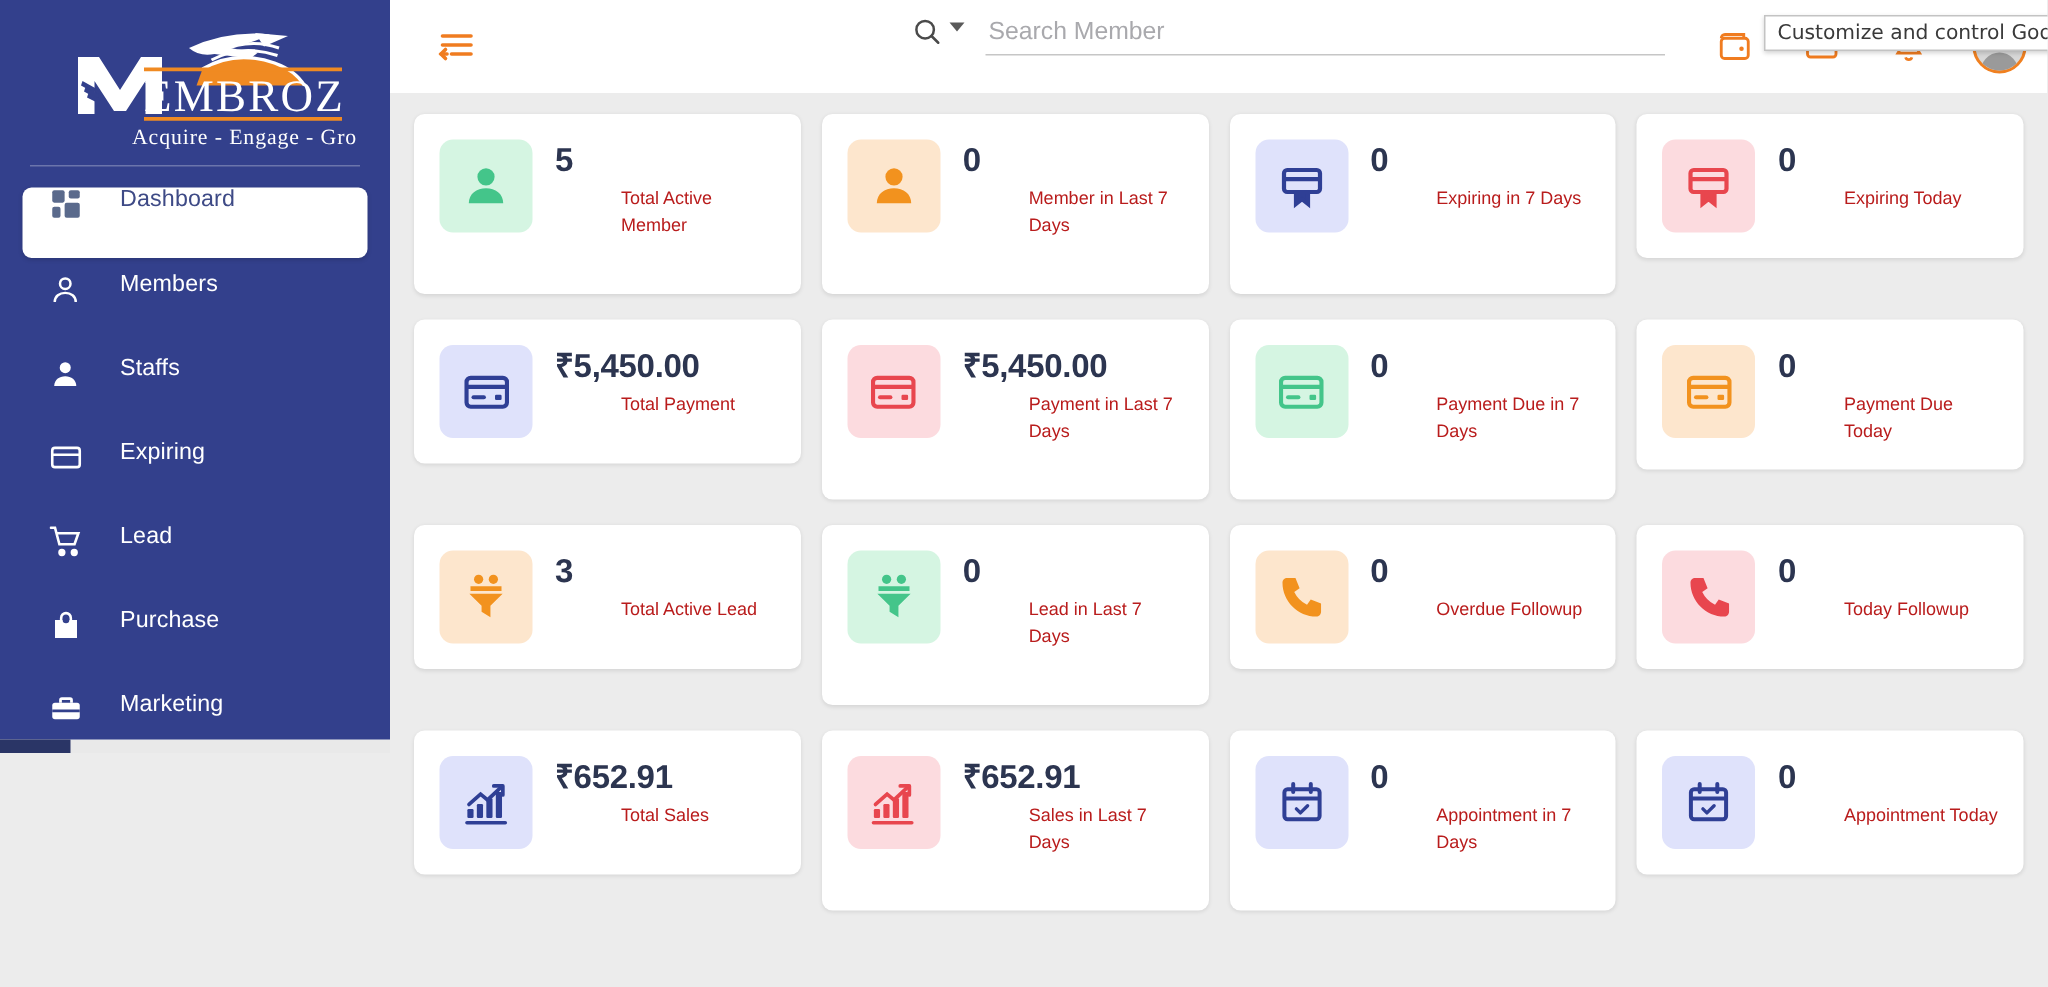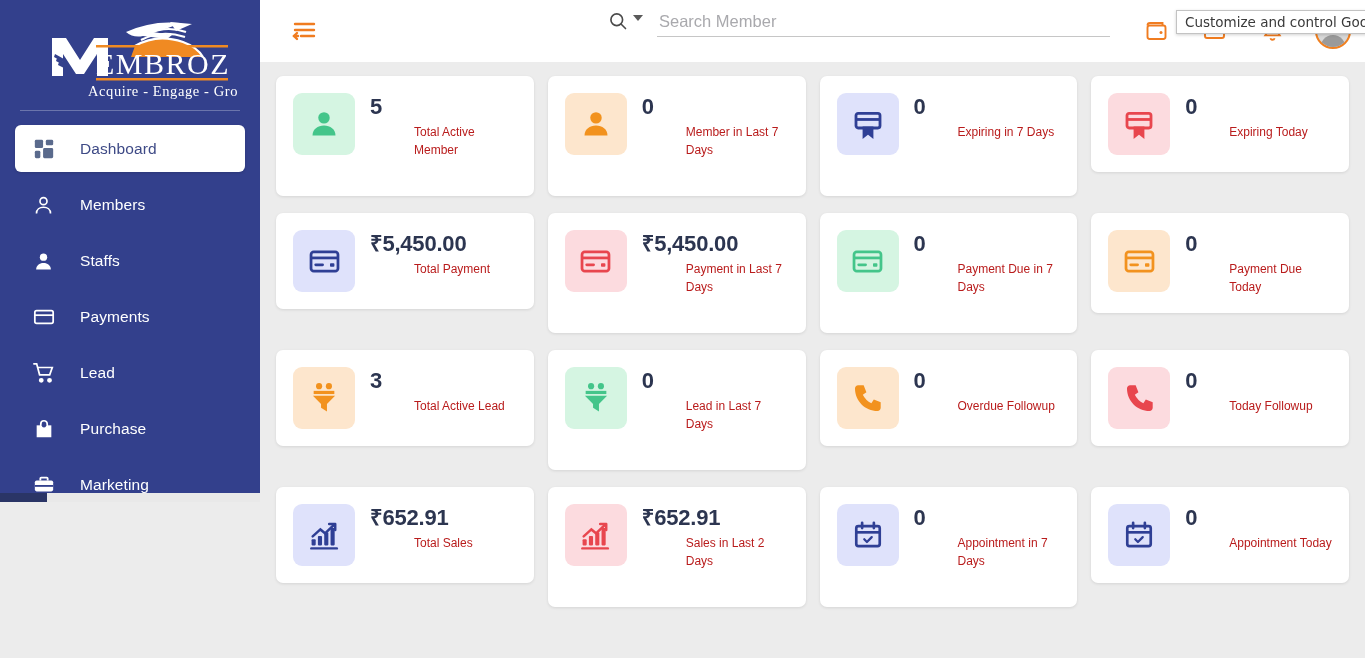--- a/index.html
+++ b/index.html
@@ -25,21 +25,21 @@
     display: flex; align-items: center; justify-content: center;
   }
   .logo-wrap { position: relative; width: 216px; height: 86px; }
   .logo-svg { display: block; width: 216px; height: 86px; }
   .brand-divider {
     height: 1px; background: rgba(255,255,255,0.28);
     margin: 2px 20px 14px 20px;
   }
   .nav { padding: 0 15px; }
   .nav-item {
-    display: flex; align-items: center;
+    display: flex; 
     height: 46px;
     padding: 0 12px 0 18px;
     margin-bottom: 10px;
     border-radius: 6px;
     color: #ffffff;
     font-size: 15.5px;
     letter-spacing: .1px;
     cursor: pointer;
     white-space: nowrap;
   }
@@ -274,21 +274,21 @@
         <span class="nav-label">Staffs</span>
       </div>
 
       <div class="nav-item">
         <span class="ic">
           <svg width="22" height="22" viewBox="0 0 24 24" fill="none" stroke="#ffffff" stroke-width="1.9">
               <rect x="2" y="5" width="20" height="14" rx="2"></rect>
               <path d="M2 10h20"></path>
             </svg>
         </span>
-        <span class="nav-label">Payments</span>
+        <span class="nav-label">Expiring</span>
       </div>
 
       <div class="nav-item">
         <span class="ic">
           <svg width="22" height="22" viewBox="0 0 24 24" fill="none" stroke="#ffffff" stroke-width="1.9" stroke-linecap="round">
               <path d="M1 2h3l3.2 12h11l2.8-8H6"></path>
               <circle cx="9" cy="20" r="1.7" fill="#ffffff"></circle>
               <circle cx="18" cy="20" r="1.7" fill="#ffffff"></circle>
             </svg>
         </span>
@@ -583,21 +583,21 @@
               <rect x="7.2" y="12.4" width="3" height="6.8" rx=".6"></rect>
               <rect x="11.8" y="9.6" width="3" height="9.6" rx=".6"></rect>
               <rect x="16.4" y="6.6" width="3" height="12.6" rx=".6"></rect>
               <path d="M2.4 21.4h18.6" stroke="#e8464e" stroke-width="1.7" stroke-linecap="round"></path>
               <path d="M3.4 12.6L9 7.6l3.4 2.8L19 4.2" fill="none" stroke="#e8464e" stroke-width="1.8" stroke-linecap="round"></path>
               <path d="M15.4 3.6h4.4v4.4" fill="none" stroke="#e8464e" stroke-width="1.8" stroke-linecap="round" stroke-linejoin="round"></path>
             </svg>
           </div>
           <div class="card-body">
             <div class="card-value">₹652.91</div>
-            <div class="card-label">Sales in Last 2 Days</div>
+            <div class="card-label">Sales in Last 7 Days</div>
           </div>
         </div>
         <div class="card tall">
           <div class="card-icon" style="background: rgb(223, 226, 251);">
             <svg width="32" height="32" viewBox="0 0 24 24" fill="none" stroke="#2f3f95" stroke-width="2">
               <rect x="3.2" y="5.4" width="17.6" height="15" rx="1.6"></rect>
               <path d="M3.2 10h17.6"></path>
               <path d="M7.6 2.8v4M16.4 2.8v4" stroke-linecap="round"></path>
               <path d="M9.2 15.2l2 2 3.6-3.6" stroke-linecap="round" stroke-linejoin="round" stroke-width="1.7"></path>
             </svg>

